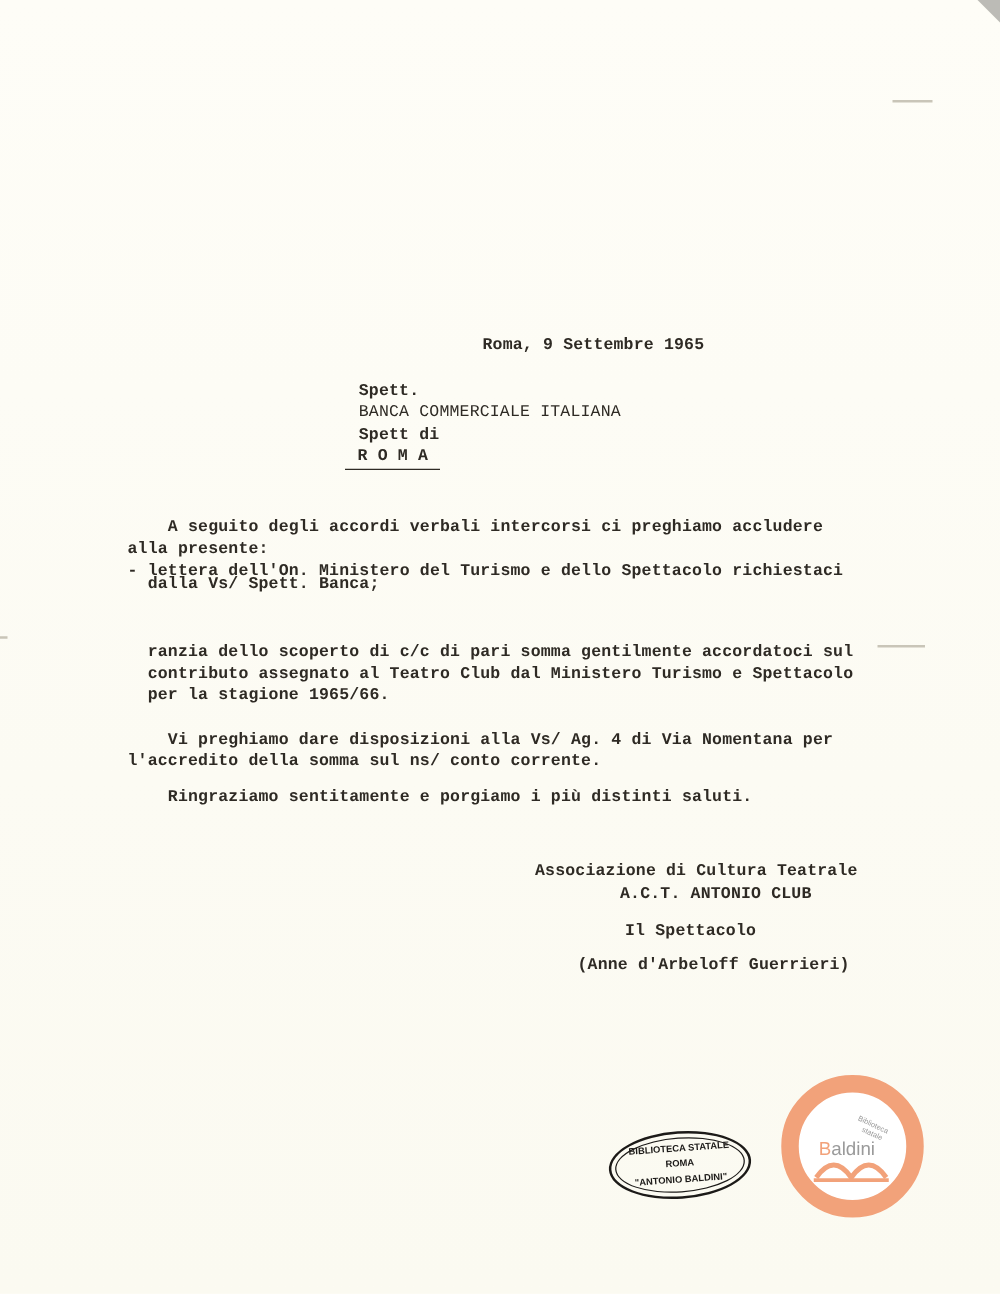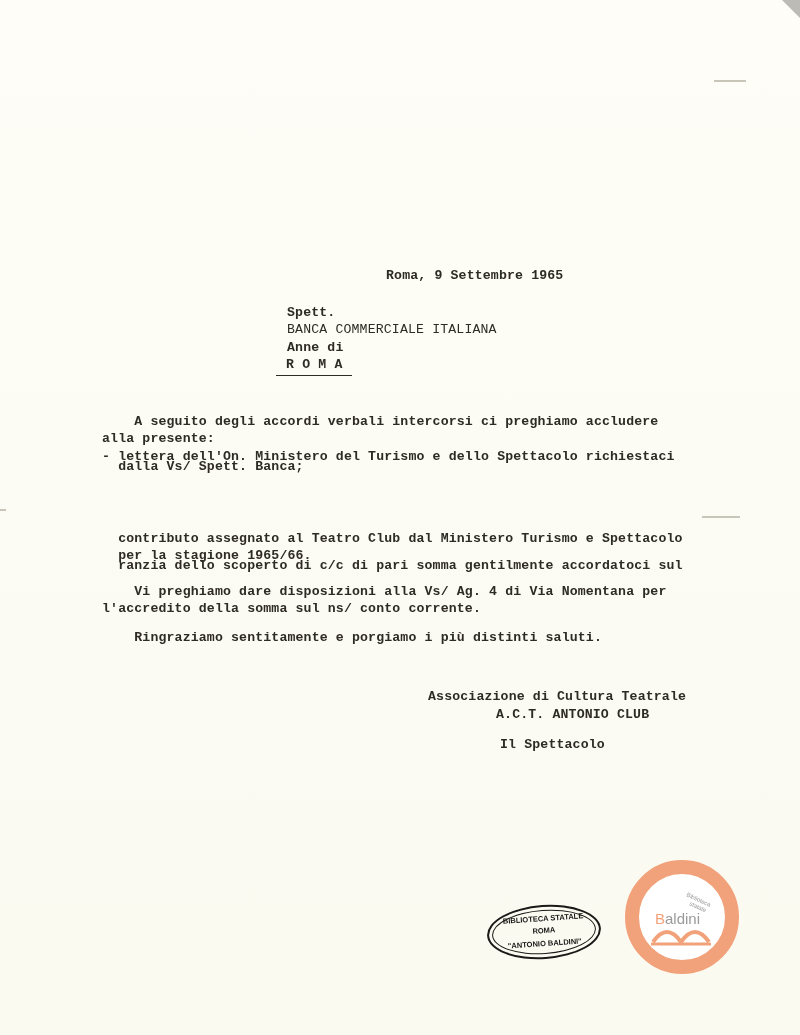--- a/index.html
+++ b/index.html
@@ -28,39 +28,40 @@
 </head>
 <body>
 
 <div class="page">
   <div class="corner"></div>
 
   <div class="tx" style="left:386px;top:268px;">Roma, 9 Settembre 1965</div>
 
   <div class="tx" style="left:287px;top:305px;">Spett.</div>
   <div class="tx" style="left:287px;top:322px;font-weight:normal;">BANCA COMMERCIALE ITALIANA</div>
-  <div class="tx" style="left:287px;top:340px;">Anne di</div>
+  <div class="tx" style="left:287px;top:340px;">Spett di</div>
   <div class="tx u" style="left:276px;top:357px;padding:0 10px 2px 10px;">R O M A</div>
 
   <div class="tx" style="left:102px;top:414px;">    A seguito degli accordi verbali intercorsi ci preghiamo accludere</div>
   <div class="tx" style="left:102px;top:431px;">alla presente:</div>
   <div class="tx" style="left:102px;top:449px;">- lettera dell'On. Ministero del Turismo e dello Spettacolo richiestaci</div>
   <div class="tx" style="left:102px;top:459px;font-family:Liberation Mono, monospace;">  dalla Vs/ Spett. Banca;</div>
 
-  <div class="tx" style="left:102px;top:514px;margin-top:44px;">  ranzia dello scoperto di c/c di pari somma gentilmente accordatoci sul</div>
+  <div class="tx" style="left:102px;top:514px;">  ranzia dello scoperto di c/c di pari somma gentilmente accordatoci sul</div>
   <div class="tx" style="left:102px;top:531px;">  contributo assegnato al Teatro Club dal Ministero Turismo e Spettacolo</div>
   <div class="tx" style="left:102px;top:548px;">  per la stagione 1965/66.</div>
 
   <div class="tx" style="left:102px;top:584px;">    Vi preghiamo dare disposizioni alla Vs/ Ag. 4 di Via Nomentana per</div>
   <div class="tx" style="left:102px;top:601px;">l'accredito della somma sul ns/ conto corrente.</div>
   <div class="tx" style="left:102px;top:630px;">    Ringraziamo sentitamente e porgiamo i più distinti saluti.</div>
 
   <div class="tx" style="left:428px;top:689px;">Associazione di Cultura Teatrale</div>
   <div class="tx" style="left:496px;top:707px;">A.C.T. ANTONIO CLUB</div>
   <div class="tx" style="left:500px;top:737px;">Il Spettacolo</div>
+  <div class="tx" style="left:462px;top:764px;">(Anne d'Arbeloff Guerrieri)</div>
 
   <div class="mark" style="left:0;top:509px;width:6px;"></div>
   <div class="mark" style="left:702px;top:516px;width:38px;"></div>
   <div class="mark" style="left:714px;top:80px;width:32px;"></div>
 
   <div class="stamp">
     <div class="inner"></div>
     <div class="l" style="top:7px;">BIBLIOTECA STATALE</div>
     <div class="l" style="top:19px;">ROMA</div>
     <div class="l" style="top:32px;">"ANTONIO BALDINI"</div>

